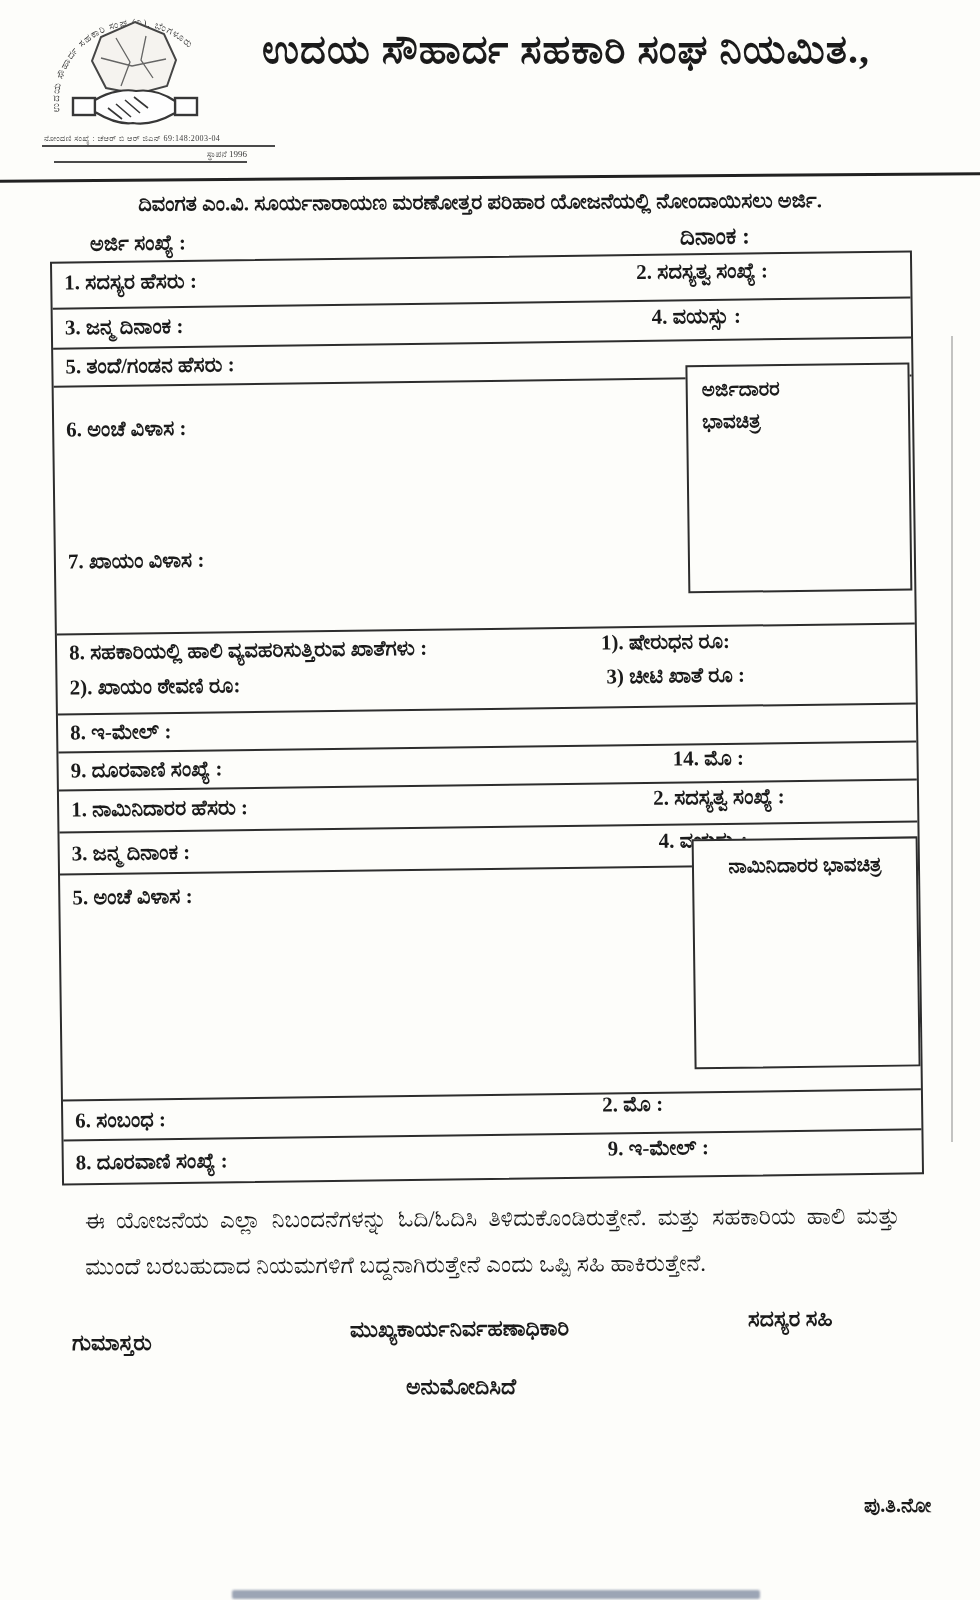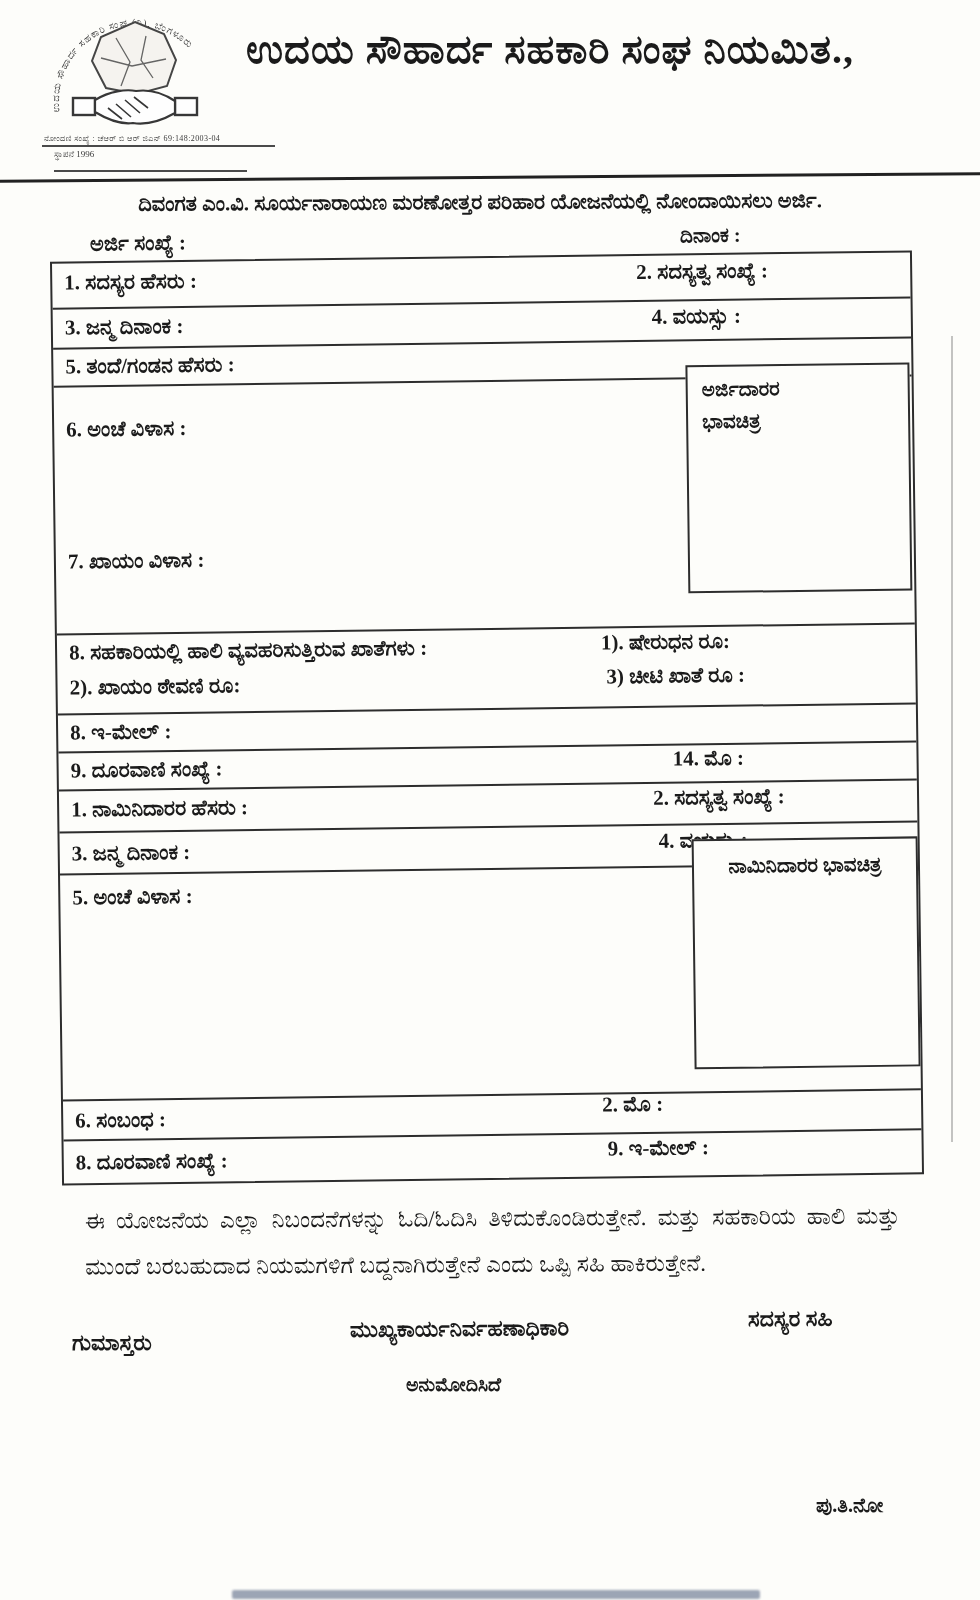--- a/index.html
+++ b/index.html
@@ -10,41 +10,41 @@
     color:#1b1b1b;
   }
   .abs { position:absolute; }
 
   
   .logo-block { left:10px; top:6px; width:265px; height:172px; }
   .logo-svg { display:block; }
   .logo-small { font-size:8px; color:#3a3a3a; letter-spacing:.4px;
     border-bottom:2px solid #4a4a4a; padding:0 2px 1px 2px;
     filter:blur(.4px); white-space:nowrap;margin-left:32px; }
-  .logo-small2 { font-size:9px; color:#3a3a3a; text-align:left;
-    border-bottom:2px solid #4a4a4a; padding-bottom:10px; margin:2px 28px 0 44px;
+  .logo-small2 { font-size:9px; color:#3a3a3a; text-align:right;
+    border-bottom:2px solid #4a4a4a; padding-bottom:1px; margin:2px 28px 0 44px;
     filter:blur(.35px); }
 
-  .org-name { left:170px; top:26px; width:760px; text-align:center;
+  .org-name { left:186px; top:26px; width:760px; text-align:center;
     font-size:40px; font-weight:bold; letter-spacing:1px; }
   .reg-line { left:180px; top:94px; width:760px; text-align:center;
     font-size:17px; font-weight:bold; }
   .addr1 { left:180px; top:120px; width:760px; text-align:center;
     font-size:20px; font-weight:bold; }
   .addr2 { left:180px; top:148px; width:760px; text-align:center;
     font-size:20px; font-weight:bold; }
 
   .top-rule { left:0px; top:176px; width:980px; height:3px; background:#222;
     transform:rotate(-0.45deg); }
 
   .form-title { left:0px; top:190px; width:960px; text-align:center;
     font-size:21px; font-weight:bold; transform:rotate(-0.3deg); }
 
   .appno { left:90px; top:231px; font-size:21px; font-weight:bold; transform:rotate(-0.8deg); }
-  .dateline { left:680px; top:224px; font-size:20px; font-weight:bold; transform:rotate(-0.8deg); }
+  .dateline { left:680px; top:224px; font-size:23px; font-weight:bold; transform:rotate(-0.8deg); }
 
   
   .formtable { left:56px; top:256px; width:858px;
     border:2px solid #2d2d2d; transform:rotate(-0.75deg); transform-origin:50% 50%;
     background:transparent; }
   .trow { position:relative; }
   .trow + .trow { border-top:2px solid #2d2d2d; }
   .lbl { position:absolute; left:12px; font-size:21px; font-weight:600; white-space:nowrap; }
   .rlbl { position:absolute; font-size:21px; font-weight:600; white-space:nowrap; }
 
@@ -56,22 +56,22 @@
   .photo2 .plabel { padding:8px 10px 0 10px; font-size:20px; font-weight:600;
     text-align:center; line-height:34px; }
 
   
   .declaration { left:85px; top:1196px; width:815px; font-size:23px;
     line-height:46px; text-align:justify; transform:rotate(-0.35deg); }
   .sig { font-size:22px; font-weight:600; white-space:nowrap; }
   .sig-clerk { left:72px; top:1330px; }
   .sig-ceo { left:350px; top:1316px; transform:rotate(-0.5deg); }
   .sig-member { left:748px; top:1306px; transform:rotate(-0.5deg); }
-  .approved { left:406px; top:1374px; font-size:19px; font-weight:600; }
-  .pto { left:816px; top:1494px; font-size:20px; font-weight:600; }
+  .approved { left:406px; top:1374px; font-size:22px; font-weight:600; }
+  .pto { left:864px; top:1494px; font-size:20px; font-weight:600; }
 
   .scan-edge { left:951px; top:336px; width:2px; height:806px; background:#6b6b6b;
     opacity:.4; }
   .scan-bar { left:232px; top:1590px; width:528px; height:9px; background:#8590a4;
     opacity:.8; filter:blur(1px); border-radius:2px; }
 </style>
 </head>
 <body>
 
 <div class="page">

